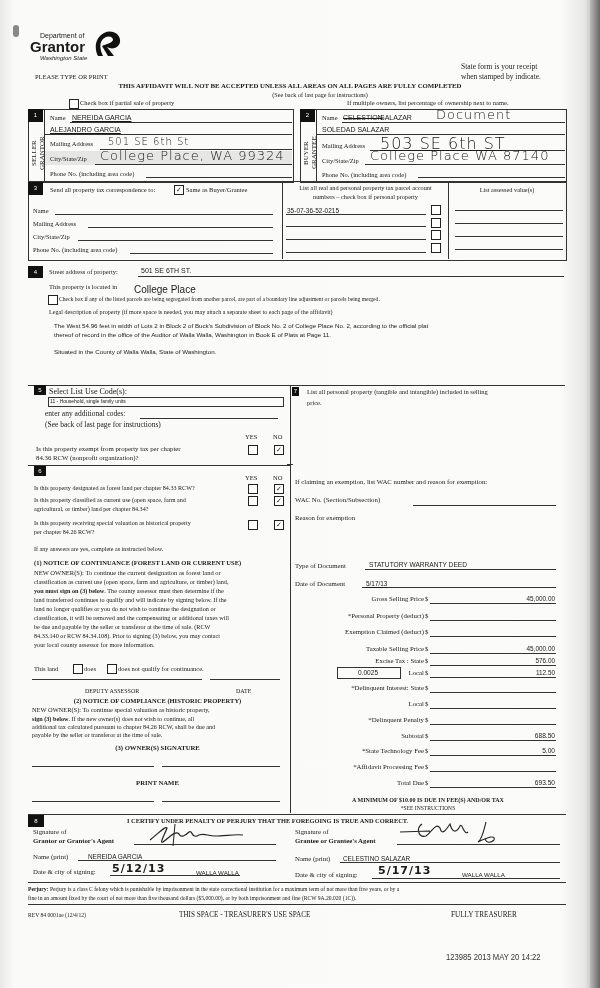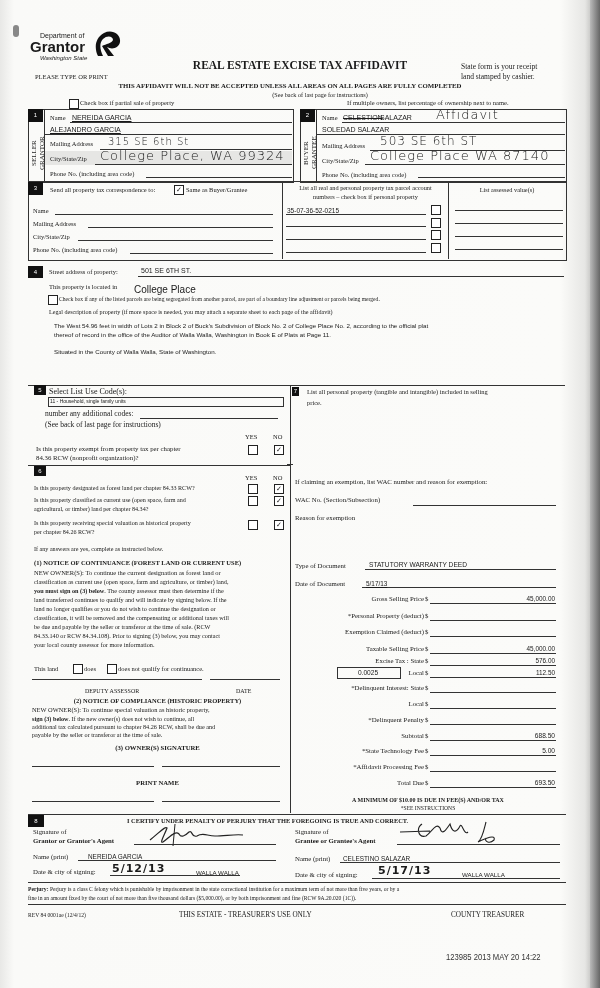--- a/index.html
+++ b/index.html
@@ -26,65 +26,64 @@
   <div class="abs" style="left:30px;top:28px;width:95px;height:40px;">
     <div class="t sans" style="left:10px;top:4px;font-size:7px;">Department of</div>
     <div class="t sans b" style="left:0;top:10px;font-size:15px;">Grantor</div>
     <div class="t sans" style="left:10px;top:27px;font-size:6px;font-style:italic;">Washington State</div>
     <svg class="abs" style="left:62px;top:2px;" width="30" height="28" viewBox="0 0 30 28">
         <path d="M6 26 C2 18 3 8 12 3 C20 -1 29 4 28 12 C27 18 20 20 15 17 L22 26 L16 26 L10 16 C14 14 20 13 21 10 C21 6 15 5 11 9 C7 13 8 20 11 26 Z" fill="#111"></path>
       </svg>
   </div>
   <div class="abs" style="left:13px;top:25px;width:6px;height:12px;background:#888;border-radius:3px;"></div>
 
-  <div class="t b center" style="left:150px;width:300px;top:59px;font-size:11.5px;">REAL ESTATE EXCISE TAX AFFIDAVIT</div>
   <div class="t" style="left:35px;top:73px;font-size:6.5px;">PLEASE TYPE OR PRINT</div>
   <div class="t" style="left:461px;top:62px;font-size:7.5px;">State form is your receipt</div>
-  <div class="t" style="left:461px;top:72px;font-size:7.5px;">land stamped by cashier.</div>
+  <div class="t" style="left:461px;top:72px;font-size:7.5px;">when stamped by indicate.</div>
   <div class="t b center" style="left:60px;width:460px;top:82px;font-size:6.8px;">THIS AFFIDAVIT WILL NOT BE ACCEPTED UNLESS ALL AREAS ON ALL PAGES ARE FULLY COMPLETED</div>
   <div class="t center" style="left:200px;width:240px;top:91px;font-size:6.2px;">(See back of last page for instructions)</div>
   <div class="cb" style="left:69px;top:99px;"></div>
   <div class="t" style="left:80px;top:99px;font-size:6.5px;">Check box if partial sale of property</div>
   <div class="t" style="left:347px;top:99px;font-size:6.5px;">If multiple owners, list percentage of ownership next to name.</div>
 
   <div class="box" style="left:28px;top:109px;width:264px;height:72px;border-width:1px;"></div>
   <div class="num" style="left:28px;top:109px;width:15px;height:13px;line-height:13px;">1</div>
   <div class="vert" style="left:30px;top:128px;width:14px;height:50px;font-size:7px;">SELLER GRANTOR</div>
   <div class="abs" style="left:44px;top:109px;width:1px;height:72px;background:#333;"></div>
 
   <div class="t" style="left:50px;top:114px;font-size:6.5px;">Name</div>
   <div class="line" style="left:70px;top:112px;width:222px;height:10px;"></div>
   <div class="t sans" style="left:72px;top:114px;font-size:7px;text-decoration:underline;">NEREIDA GARCIA</div>
   <div class="line" style="left:45px;top:124px;width:247px;height:10px;"></div>
   <div class="t sans" style="left:50px;top:126px;font-size:7px;text-decoration:underline;">ALEJANDRO GARCIA</div>
   <div class="t" style="left:50px;top:140px;font-size:6.5px;">Mailing Address</div>
   <div class="line" style="left:100px;top:137px;width:192px;height:12px;"></div>
-  <div class="t hand" style="left:108px;top:136px;font-size:10px;">315 SE 6th St</div>
+  <div class="t hand" style="left:108px;top:136px;font-size:10px;">501 SE 6th St</div>
   <div class="abs" style="left:45px;top:151px;width:247px;height:14px;background:#e6e6e4;"></div>
   <div class="t" style="left:50px;top:155px;font-size:6.5px;">City/State/Zip</div>
   <div class="line" style="left:95px;top:151px;width:197px;height:13px;"></div>
   <div class="t hand" style="left:100px;top:148px;font-size:13px;">College Place, WA  99324</div>
   <div class="t" style="left:50px;top:170px;font-size:6.5px;">Phone No. (including area code)</div>
   <div class="line" style="left:146px;top:168px;width:146px;height:9px;"></div>
 
   <div class="box" style="left:300px;top:109px;width:265px;height:72px;"></div>
   <div class="num" style="left:300px;top:109px;width:15px;height:13px;line-height:13px;">2</div>
   <div class="vert" style="left:302px;top:128px;width:14px;height:50px;">BUYER GRANTEE</div>
   <div class="abs" style="left:316px;top:109px;width:1px;height:72px;background:#333;"></div>
 
   <div class="t" style="left:322px;top:114px;font-size:6.5px;">Name</div>
   <div class="line" style="left:342px;top:112px;width:223px;height:10px;"></div>
   <div class="t sans" style="left:343px;top:114px;font-size:7px;text-decoration:line-through;">CELESTION</div>
   <div class="t sans" style="left:380px;top:114px;font-size:7px;">SALAZAR</div>
-  <div class="t hand" style="left:436px;top:107px;font-size:13px;">Affidavit</div>
+  <div class="t hand" style="left:436px;top:107px;font-size:13px;">Document</div>
   <div class="line" style="left:317px;top:124px;width:248px;height:10px;"></div>
   <div class="t sans" style="left:322px;top:126px;font-size:7px;">SOLEDAD SALAZAR</div>
   <div class="t" style="left:322px;top:142px;font-size:6.5px;">Mailing Address</div>
   <div class="line" style="left:370px;top:138px;width:195px;height:12px;"></div>
-  <div class="t hand" style="left:380px;top:134px;font-size:12px;">503 SE 6th ST</div>
+  <div class="t hand" style="left:380px;top:134px;font-size:16px;text-decoration:underline;">503 SE 6th ST</div>
   <div class="t" style="left:322px;top:157px;font-size:6.5px;">City/State/Zip</div>
   <div class="line" style="left:365px;top:152px;width:200px;height:12px;"></div>
   <div class="t hand" style="left:370px;top:148px;font-size:13px;">College Place  WA  87140</div>
   <div class="t" style="left:322px;top:171px;font-size:6.5px;">Phone No. (including area code)</div>
   <div class="line" style="left:418px;top:168px;width:147px;height:9px;"></div>
 
   <div class="box" style="left:28px;top:181px;width:537px;height:78px;"></div>
   <div class="num" style="left:28px;top:182px;width:15px;height:13px;line-height:13px;">3</div>
   <div class="t" style="left:50px;top:186px;font-size:6.5px;">Send all property tax correspondence to:</div>
   <div class="cb" style="left:174px;top:185px;">✓</div>
@@ -133,21 +132,21 @@
   <div class="t sans" style="left:54px;top:348px;font-size:6.2px;">Situated in the County of Walla Walla, State of Washington.</div>
 
   <div class="abs" style="left:28px;top:385px;width:262px;border-top:1px solid #333;"></div>
   <div class="abs" style="left:290px;top:385px;width:1px;height:428px;background:#333;"></div>
   <div class="abs" style="left:290px;top:385px;width:275px;border-top:1px solid #333;"></div>
 
   <div class="num" style="left:34px;top:385px;width:12px;height:10px;line-height:10px;">5</div>
   <div class="t" style="left:49px;top:387px;font-size:8px;">Select List Use Code(s):</div>
   <div class="box" style="left:48px;top:397px;width:234px;height:8px;"></div>
   <div class="t sans" style="left:50px;top:398px;font-size:5px;">11 - Household, single family units</div>
-  <div class="t" style="left:45px;top:409px;font-size:7.5px;">number any additional codes:</div>
+  <div class="t" style="left:45px;top:409px;font-size:7.5px;">enter any additional codes:</div>
   <div class="line" style="left:140px;top:410px;width:138px;height:8px;"></div>
   <div class="t" style="left:45px;top:420px;font-size:7.5px;">(See back of last page for instructions)</div>
   <div class="t" style="left:245px;top:433px;font-size:6.5px;">YES</div>
   <div class="t" style="left:273px;top:433px;font-size:6.5px;">NO</div>
   <div class="t" style="left:36px;top:445px;font-size:6.8px;">Is this property exempt from property tax per chapter</div>
   <div class="t" style="left:36px;top:454px;font-size:6.8px;">84.36 RCW (nonprofit organization)?</div>
   <div class="cb" style="left:248px;top:445px;"></div>
   <div class="cb" style="left:274px;top:445px;">✓</div>
 
   <div class="abs" style="left:28px;top:465px;width:262px;border-top:1px solid #333;"></div>
@@ -314,18 +313,18 @@
   <div class="line" style="left:372px;top:870px;width:188px;height:8px;"></div>
   <div class="t hand b" style="left:378px;top:864px;font-size:11px;">5/17/13</div>
   <div class="t sans" style="left:462px;top:871px;font-size:6.2px;">WALLA WALLA</div>
 
   <div class="abs" style="left:28px;top:882px;width:538px;border-top:1px solid #333;"></div>
   <div class="t" style="left:28px;top:886px;font-size:5.6px;"><b>Perjury:</b><span> Perjury is a class C felony which is punishable by imprisonment in the state correctional institution for a maximum term of not more than five years, or by a</span></div>
   <div class="t" style="left:28px;top:895px;font-size:5.6px;">fine in an amount fixed by the court of not more than five thousand dollars ($5,000.00), or by both imprisonment and fine (RCW 9A.20.020 (1C)).</div>
   <div class="abs" style="left:28px;top:904px;width:538px;border-top:1px solid #333;"></div>
 
   <div class="t" style="left:28px;top:912px;font-size:5.6px;">REV 84 0001ae (12/4/12)</div>
-  <div class="t" style="left:179px;top:911px;font-size:7.2px;">THIS ESTATE - TREASURER'S USE ONLY</div>
-  <div class="t" style="left:451px;top:911px;font-size:7.2px;">COUNTY TREASURER</div>
+  <div class="t" style="left:179px;top:911px;font-size:7.2px;">THIS SPACE - TREASURER'S USE SPACE</div>
+  <div class="t" style="left:451px;top:911px;font-size:7.2px;">FULLY TREASURER</div>
   <div class="t sans" style="left:446px;top:952px;font-size:8.5px;color:#333;transform:scaleX(0.9);transform-origin:left;">123985 2013 MAY 20 14:22</div>
 
   <div class="abs" style="left:590px;top:0;width:10px;height:988px;background:linear-gradient(90deg,#bbb,#666);"></div>
 </div>
 
 </body></html>

